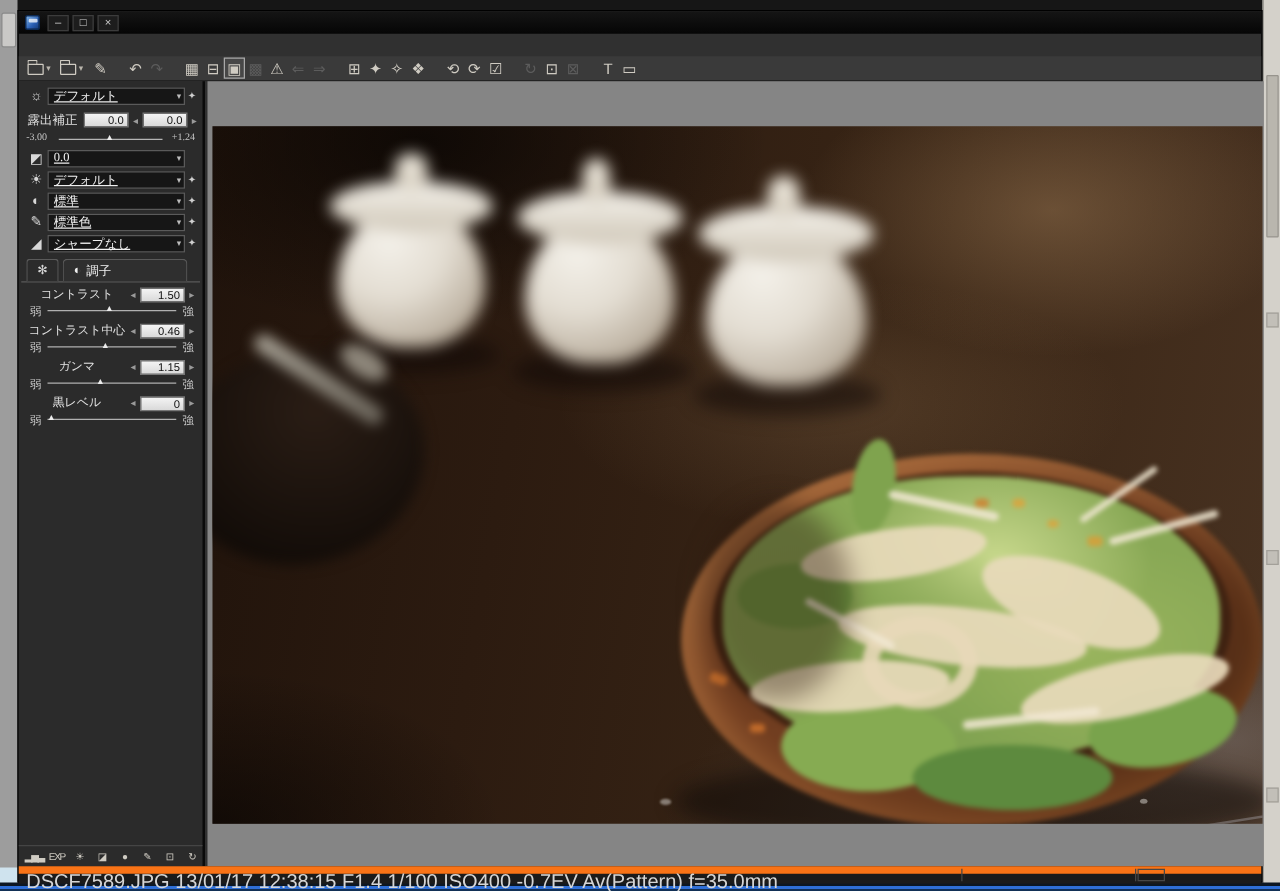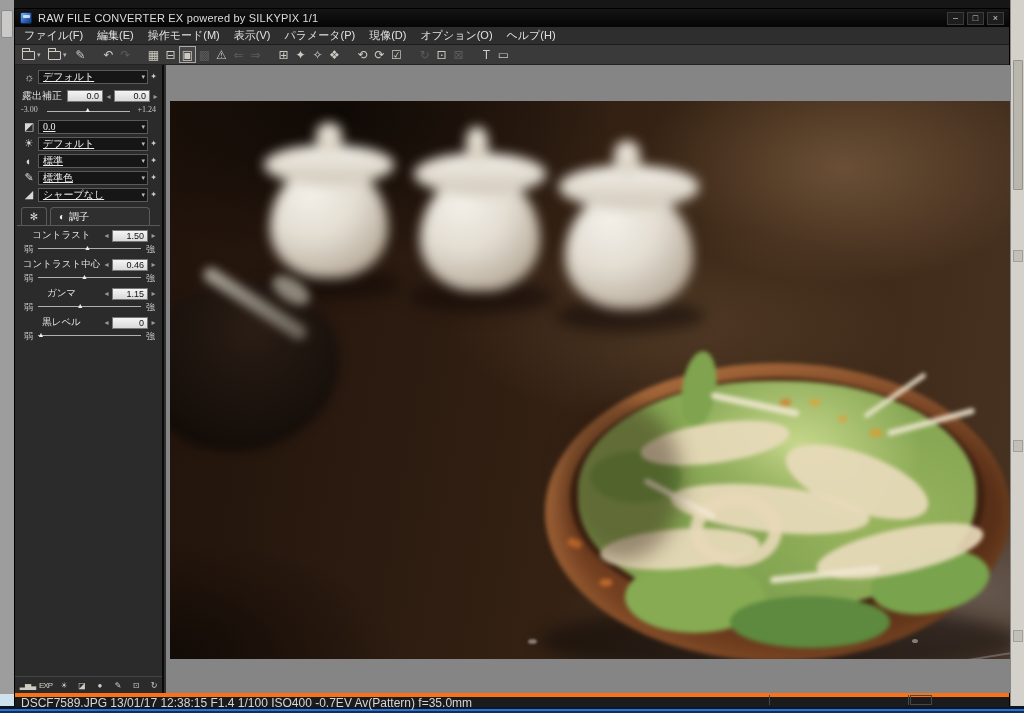--- a/index.html
+++ b/index.html
@@ -123,22 +123,22 @@
         radial-gradient(ellipse at 70% 60%, #9ab55e 0%, rgba(154,181,94,0) 45%),
         radial-gradient(ellipse at 45% 78%, #7da04f 0%, rgba(125,160,79,0) 42%),
         #88a855; }
   .leafy { border-radius:50%; }
   .dress { border-radius:50%; background:#e8dabb; opacity:.92; }
   .ring { border-radius:50%; border:13px solid rgba(232,216,184,.9); background:transparent; }
   .sliver { border-radius:4px; background:#f0e7d2; opacity:.88; }
   .scratch { height:2px; background:rgba(185,185,195,.35); border-radius:1px; }
 
   
-  .statusbar { position:absolute; left:0; top:684px; width:100%; height:14px; background:#1b1b1b; border-top:4px solid #f97316;
-               color:#d6d6d6; font-size:12px; line-height:13px; padding-left:6px; white-space:nowrap; }
+  .statusbar { position:absolute; left:0; top:684px; width:100%; height:14px; background:#1b1b1b; border-top:6px solid #f97316;
+               color:#d6d6d6; font-size:16px; line-height:13px; padding-left:6px; white-space:nowrap; }
   .sb-div { position:absolute; top:686px; width:1px; height:10px; background:#474747; }
   .sb-box { position:absolute; top:686px; width:22px; height:10px; border:1px solid #474747; }
 </style>
 </head>
 <body>
 
 <div class="left-strip">
   <div class="tab-top"></div>
   <div class="tab-bottom"></div>
 </div>
@@ -147,38 +147,27 @@
   <div class="scroll-notch" style="top:250px"></div>
   <div class="scroll-notch" style="top:440px"></div>
   <div class="scroll-notch" style="top:630px"></div>
 </div>
 <div class="bottom-strip"></div>
 
 <div class="app">
 
   <div class="titlebar">
     <span class="app-icon"></span>
-    <span class="title-text">RAW FILE CONVERTER EX powered by SILKYPIX  1/1</span>
     <span class="win-btns">
       <span class="win-btn">–</span>
       <span class="win-btn">□</span>
       <span class="win-btn">×</span>
     </span>
   </div>
 
-  <div class="menubar">
-    <span class="menu-item">ファイル(F)</span>
-    <span class="menu-item">編集(E)</span>
-    <span class="menu-item">操作モード(M)</span>
-    <span class="menu-item">表示(V)</span>
-    <span class="menu-item">パラメータ(P)</span>
-    <span class="menu-item">現像(D)</span>
-    <span class="menu-item">オプション(O)</span>
-    <span class="menu-item">ヘルプ(H)</span>
-  </div>
 
   <div class="toolbar">
     <span class="tool-btn">
         <span class="folder-shape"></span>
       </span>
     <span class="tool-caret">▾</span>
     <span class="tool-btn">
         <span class="folder-shape"></span>
       </span>
     <span class="tool-caret">▾</span>

